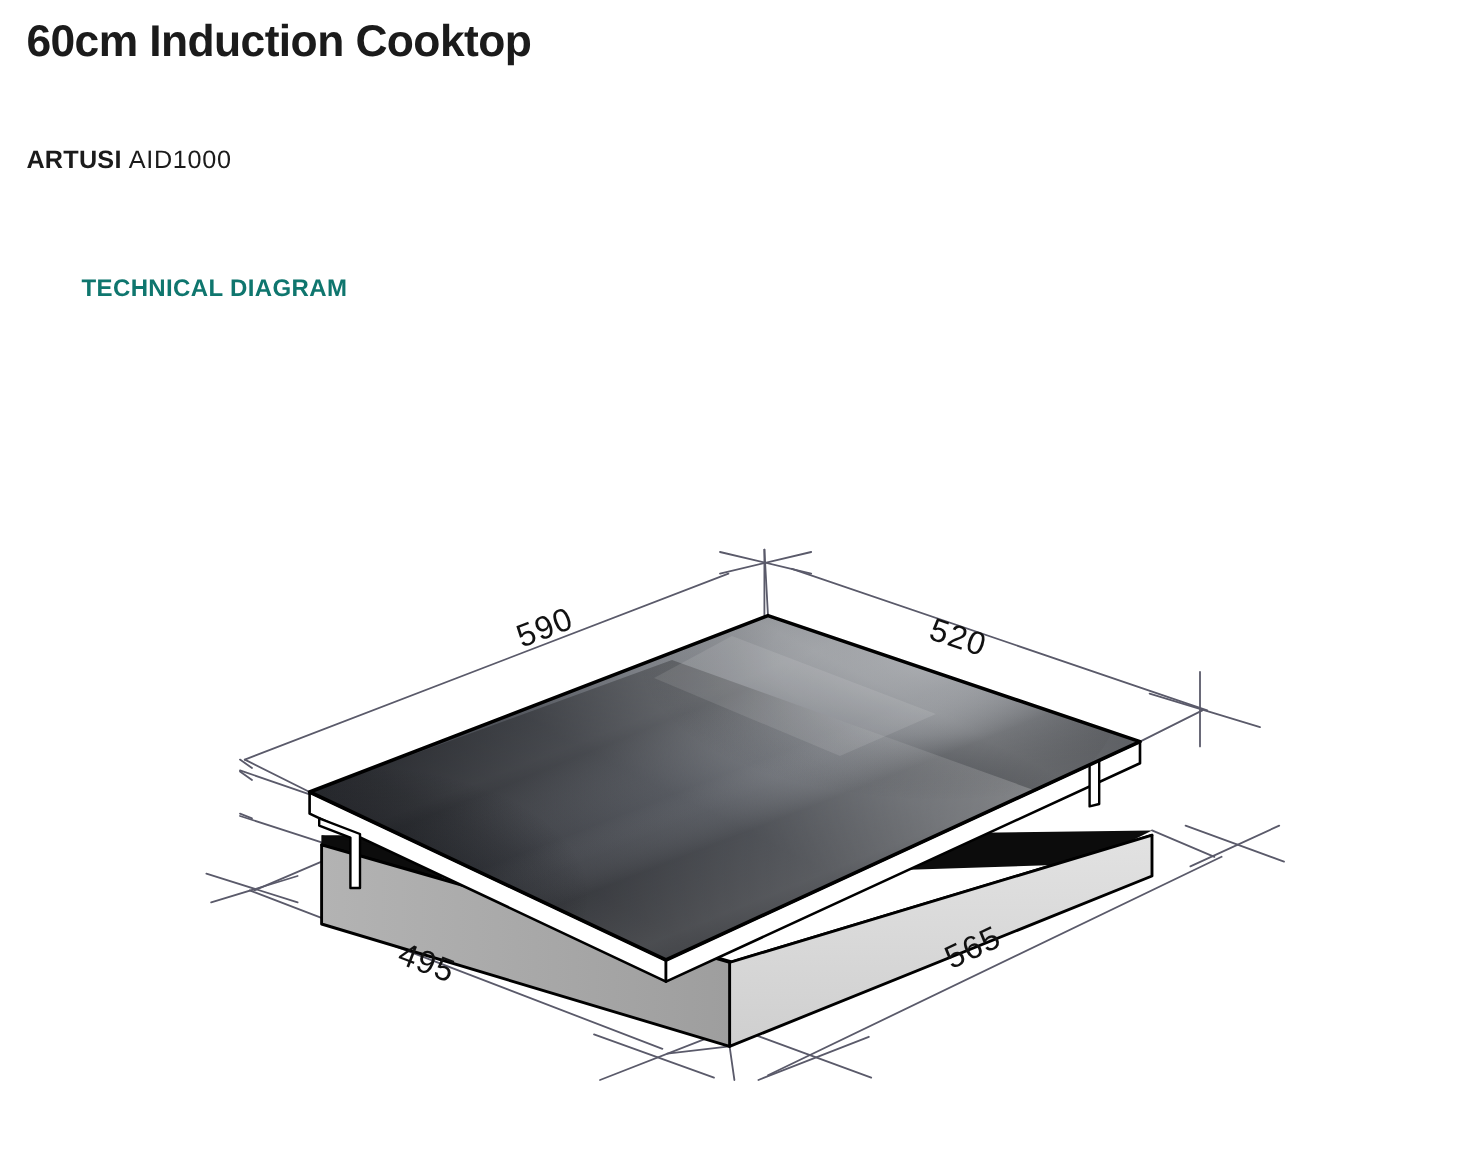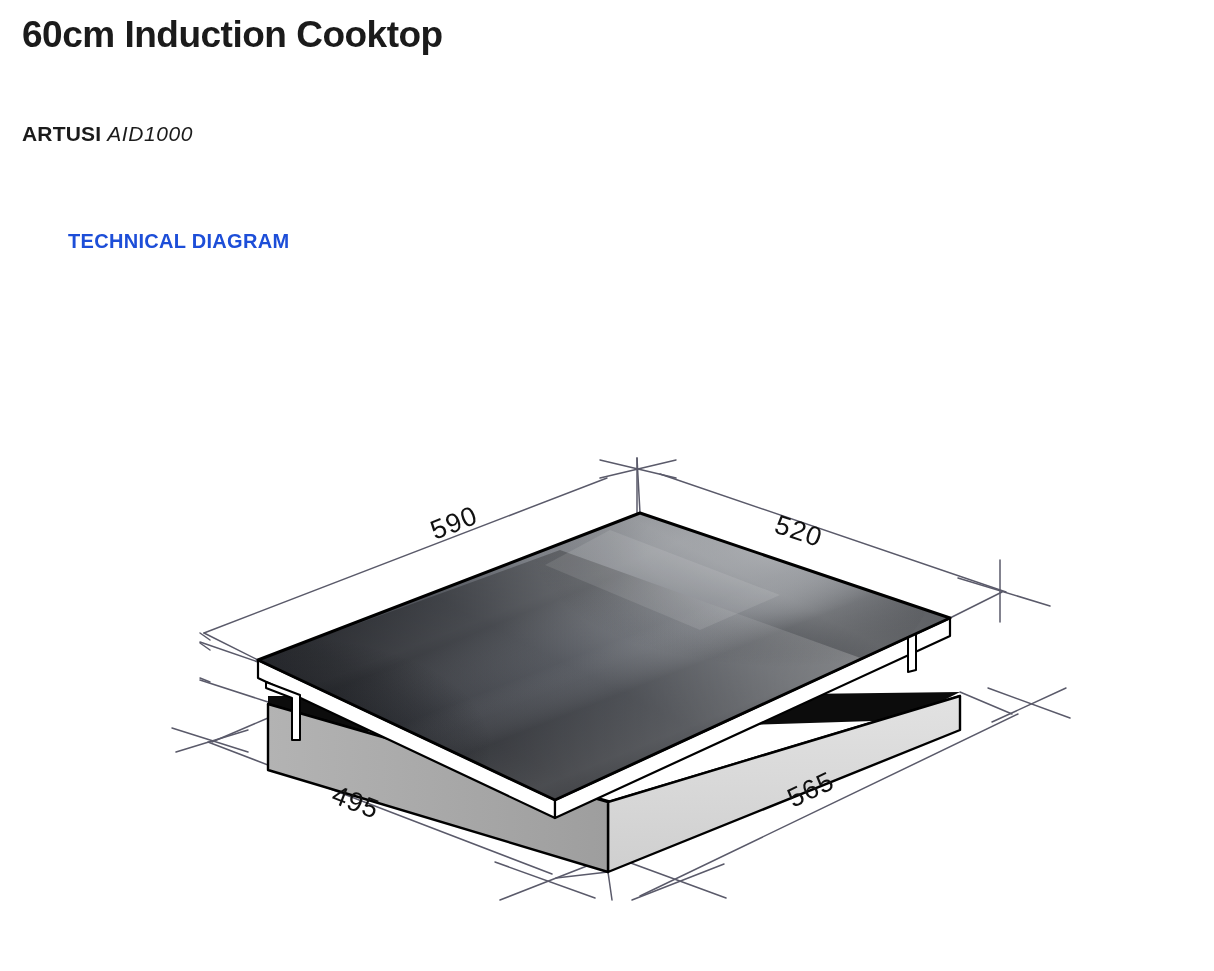--- a/index.html
+++ b/index.html
@@ -47,42 +47,41 @@
     color: #1b1b1b;
     white-space: nowrap;
   }
   .model-label {
     font-weight: bold;
     letter-spacing: 0.2px;
   }
   .model-value {
     font-weight: normal;
     letter-spacing: 0.6px;
-    font-style: italic;
   }
 
   
   .brand {
     position: absolute;
     right: 16px;
     top: 10px;
     width: 330px;
     height: 82px;
   }
   .brand svg { display: block; }
 
   
   .section-heading {
     position: absolute;
     left: 68px;
     top: 230px;
     font-size: 20px;
     font-weight: bold;
     letter-spacing: 0.3px;
-    color: #1d4ed8;
+    color: #0f766e;
     white-space: nowrap;
   }
 
   
   .drawing-wrap {
     position: absolute;
     left: 0;
     top: 430px;
     width: 1214px;
     height: 520px;

